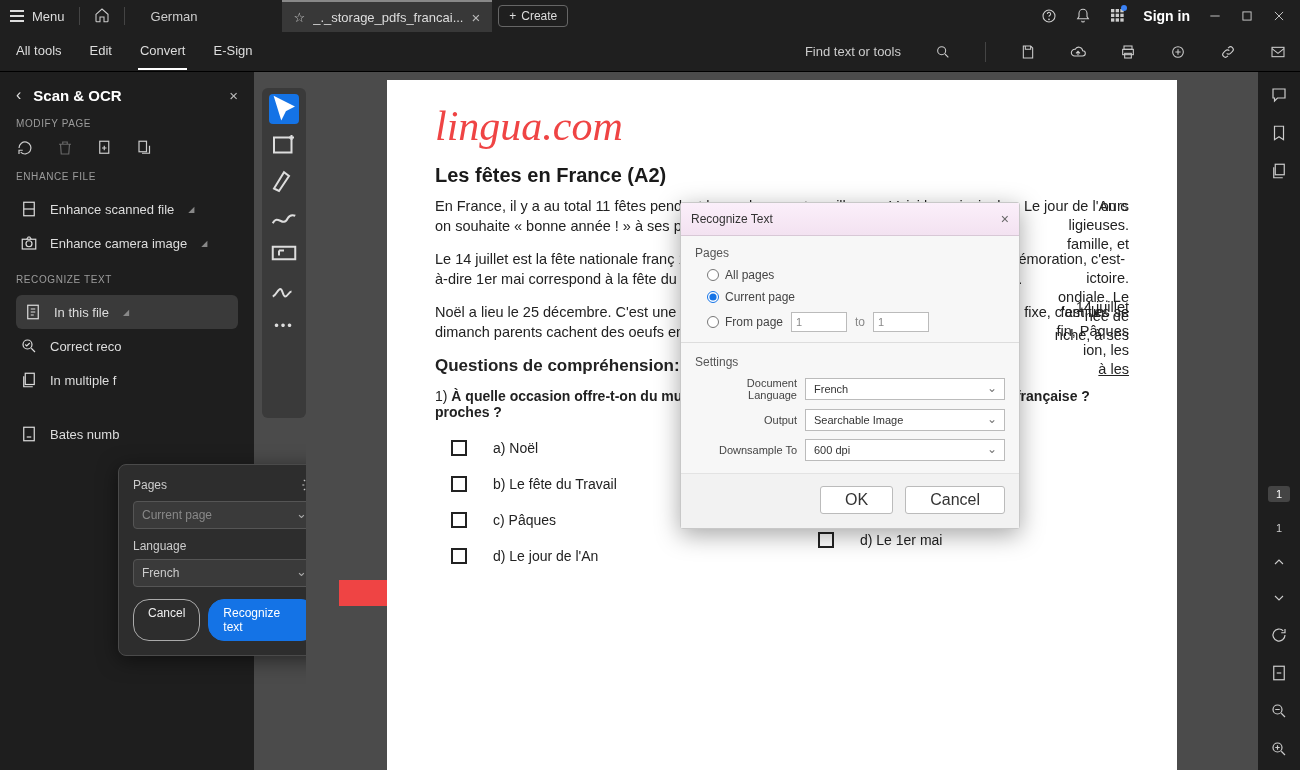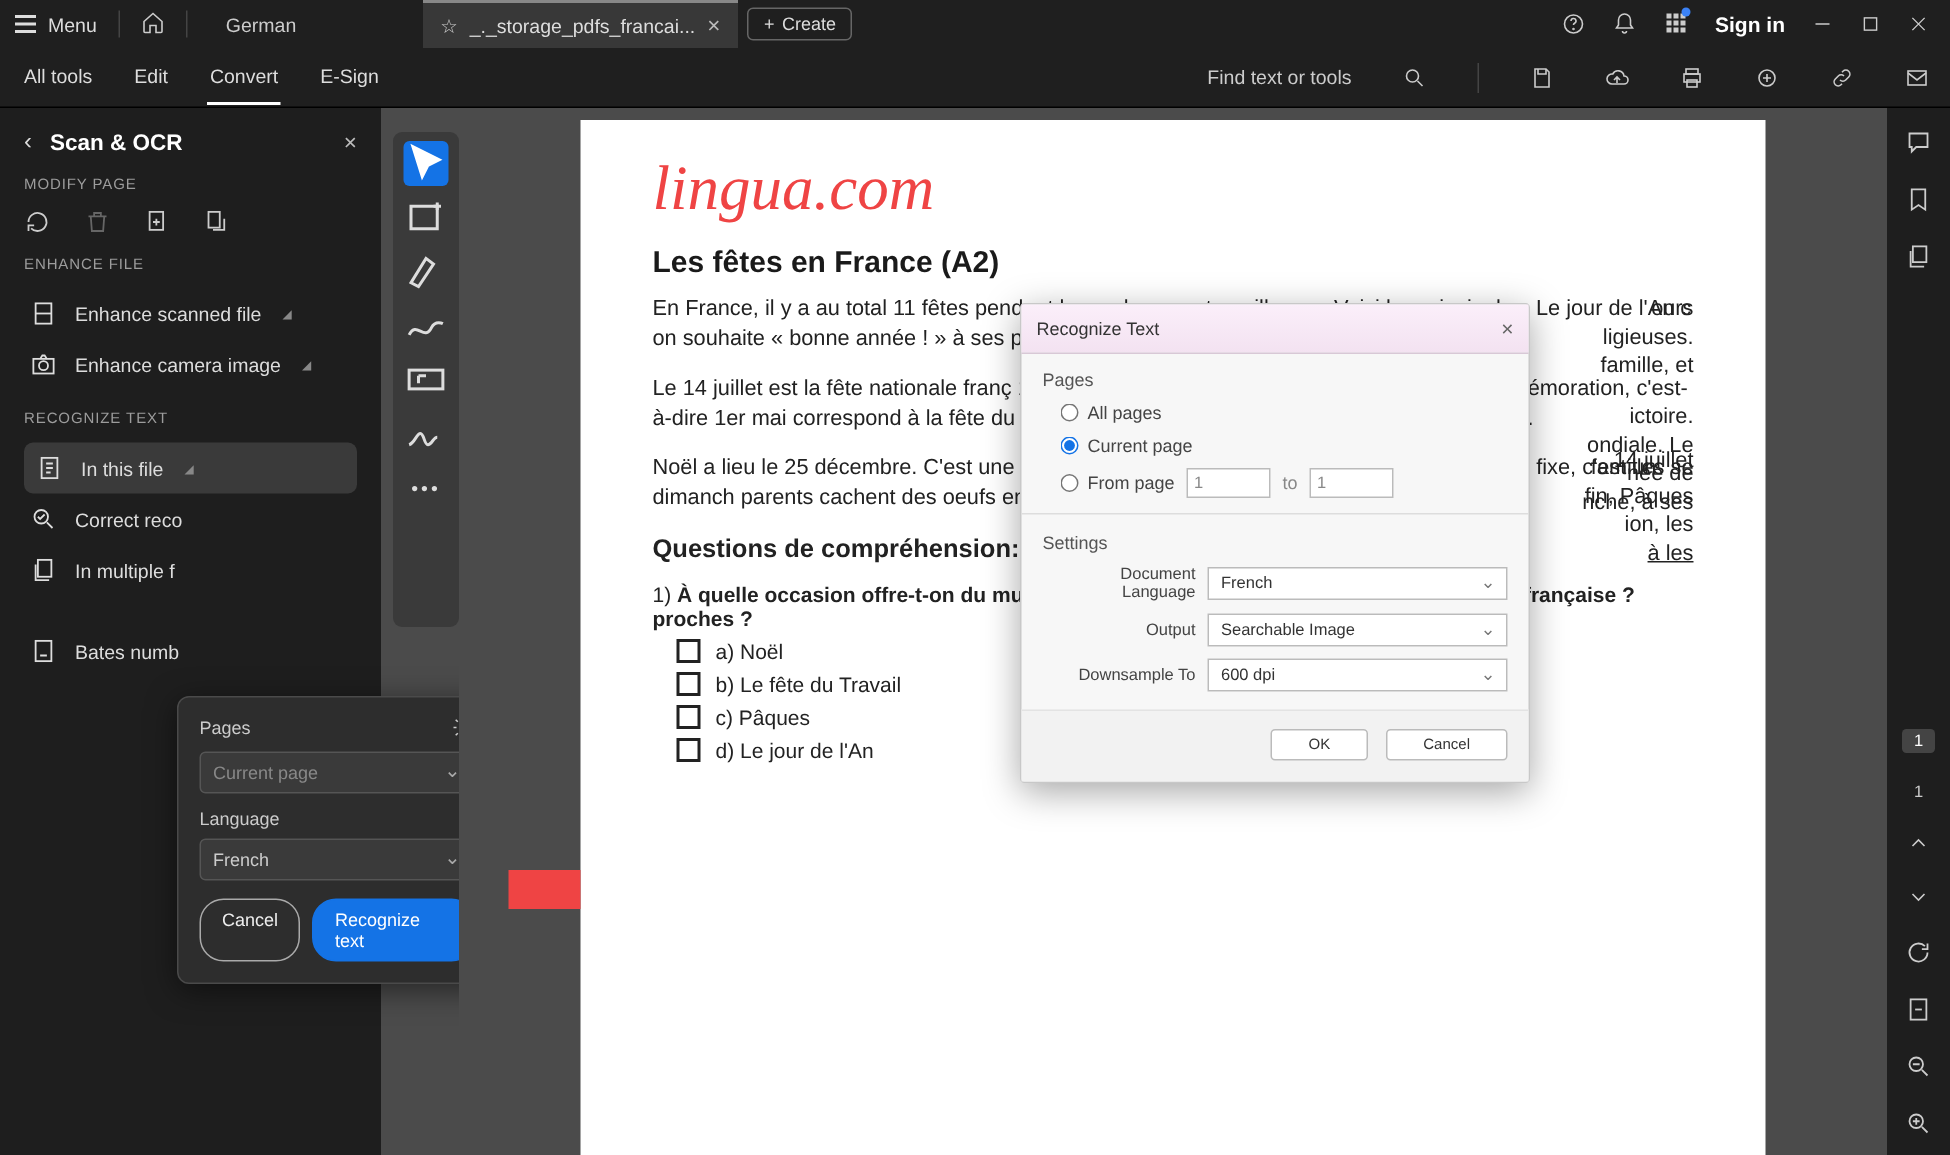--- a/index.html
+++ b/index.html
@@ -77,21 +77,21 @@
 .docwrap{flex:1;background:#4b4b4b;display:flex;justify-content:center;padding:8px 30px 0 30px; position:relative;overflow:hidden;}
 .page{width:790px;background:#ffffff;color:#222;padding:22px 48px 0 48px;position:relative;min-height:100%;}
 .logo{font-family:Georgia,serif;font-style:italic;font-size:42px;color:#ef4444;}
 .h1{font-size:20px;font-weight:700;margin:14px 0 10px;color:#1a1a1a;}
 .para{font-size:14.5px;line-height:1.35;color:#222;margin-bottom:14px;}
 .qhdr{font-size:17px;font-weight:700;margin:6px 0 12px;}
 .qcols{display:flex;gap:40px;}
 .qcol{flex:1;}
 .qnum{font-size:14px;margin-bottom:6px;}
 .qnum b{font-weight:700;}
-.opt{display:flex;align-items:center;gap:10px;margin:6px 0 4px 16px;font-size:14px;}
+.opt{display:flex;align-items:center;gap:26px;margin:20px 0 4px 16px;font-size:14px;}
 .opt .box{width:16px;height:16px;border:2px solid #222;display:inline-block;}
 .redmark{position:absolute;left:-48px;top:500px;width:48px;height:26px;background:#ef4444;}
 
 
 .rstrip{width:42px;background:var(--panel);display:flex;flex-direction:column;align-items:center;padding-top:14px;gap:20px;color:#ccc;}
 .rstrip .gap{flex:1;}
 .rstrip .pgbadge{background:#444;border-radius:3px;padding:2px 8px;font-size:11px;color:#fff;}
 .rstrip .pgnum{font-size:11px;color:#ccc;}
 
 
@@ -105,21 +105,21 @@
 .modal .range{display:flex;align-items:center;gap:8px;margin:2px 0 10px 12px;color:#888;}
 .modal .range input[type=text]{width:56px;height:20px;border:1px solid #bbb;background:#fff;padding:0 4px;font-size:11px;color:#888;}
 .modal .hr{height:1px;background:#ddd;margin:2px 0;}
 .modal .settings{padding:10px 14px 4px;}
 .modal .frow{display:flex;align-items:center;margin:8px 0;}
 .modal .frow .flabel{width:102px;text-align:right;color:#444;margin-right:8px;font-size:11px;}
 .modal .frow .fsel{flex:1;position:relative;}
 .modal .frow .fsel .box2{border:1px solid #bbb;background:#fff;padding:4px 8px;font-size:11px;color:#333;}
 .modal .frow .fsel::after{content:"⌄";position:absolute;right:8px;top:3px;color:#777;}
 .modal .mbtns{display:flex;gap:12px;justify-content:flex-end;padding:12px 14px 14px;background:#f2f2f2;border-top:1px solid #e3e3e3;}
-.modal .mbtn{border:1px solid #bbb;background:#fff;border-radius:3px;padding:4px 24px;font-size:10px;color:#333;cursor:pointer;}
+.modal .mbtn{border:1px solid #bbb;background:#fff;border-radius:3px;padding:4px 24px;font-size:16px;color:#333;cursor:pointer;}
 
 svg{stroke:currentColor;fill:none;stroke-width:1.6;}
 </style>
 </head>
 <body>
 
 <div class="titlebar">
   <div class="left">
     <div style="display:flex;align-items:center;gap:8px;">
       <span class="ham">

